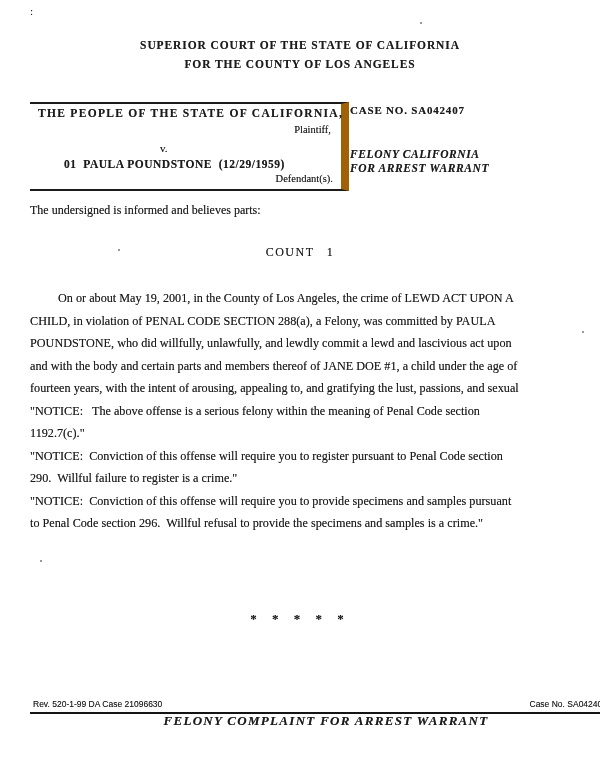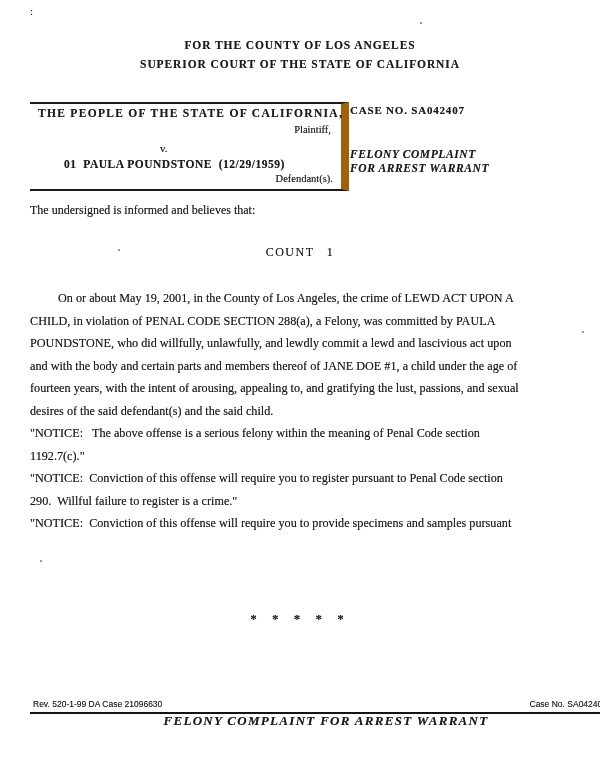--- a/index.html
+++ b/index.html
@@ -52,55 +52,55 @@
   .speck { width:2px; height:2px; background:rgba(10,10,10,0.55); border-radius:50%; }
 </style>
 </head>
 <body>
 
 <div class="page">
 
   <span class="abs scan-mark">:</span>
 
   <div class="abs header">
+    <div>SUPERIOR COURT OF THE STATE OF CALIFORNIA</div>
     <div>FOR THE COUNTY OF LOS ANGELES</div>
-    <div>SUPERIOR COURT OF THE STATE OF CALIFORNIA</div>
   </div>
 
   <div class="abs caption-box">
     <div class="abs plaintiff-name">THE PEOPLE OF THE STATE OF CALIFORNIA,</div>
     <div class="abs plaintiff-label">Plaintiff,</div>
     <div class="abs versus">v.</div>
     <div class="abs defendant-line">01  PAULA POUNDSTONE  (12/29/1959)</div>
     <div class="abs defendant-label">Defendant(s).</div>
   </div>
 
   <div class="abs case-number">CASE NO. SA042407</div>
 
   <div class="abs doc-title">
-    <div>FELONY COMPLAINT</div>
+    <div>FELONY CALIFORNIA</div>
     <div>FOR ARREST WARRANT</div>
   </div>
 
-  <div class="abs intro">The undersigned is informed and believes that:</div>
+  <div class="abs intro">The undersigned is informed and believes parts:</div>
 
   <div class="abs count-heading">COUNT 1</div>
 
   <div class="abs body-block">
     <div class="body-line first">On or about May 19, 2001, in the County of Los Angeles, the crime of LEWD ACT UPON A</div>
     <div class="body-line">CHILD, in violation of PENAL CODE SECTION 288(a), a Felony, was committed by PAULA</div>
     <div class="body-line">POUNDSTONE, who did willfully, unlawfully, and lewdly commit a lewd and lascivious act upon</div>
     <div class="body-line">and with the body and certain parts and members thereof of JANE DOE #1, a child under the age of</div>
     <div class="body-line">fourteen years, with the intent of arousing, appealing to, and gratifying the lust, passions, and sexual</div>
-    <div class="body-line">desires of the said defendant(s) and the said child.</div>
     <div class="body-line">"NOTICE:   The above offense is a serious felony within the meaning of Penal Code section</div>
     <div class="body-line">1192.7(c)."</div>
     <div class="body-line">"NOTICE:  Conviction of this offense will require you to register pursuant to Penal Code section</div>
     <div class="body-line">290.  Willful failure to register is a crime."</div>
     <div class="body-line">"NOTICE:  Conviction of this offense will require you to provide specimens and samples pursuant</div>
+    <div class="body-line">to Penal Code section 296.  Willful refusal to provide the specimens and samples is a crime."</div>
   </div>
 
   <div class="abs separator">* * * * *</div>
 
   <div class="abs footer-row">
     <span class="abs footer-left">Rev. 520-1-99  DA Case  21096630</span>
     <span class="abs footer-right">Case No. SA042407</span>
   </div>
 
   <div class="abs footer-title">FELONY COMPLAINT FOR ARREST WARRANT</div>

